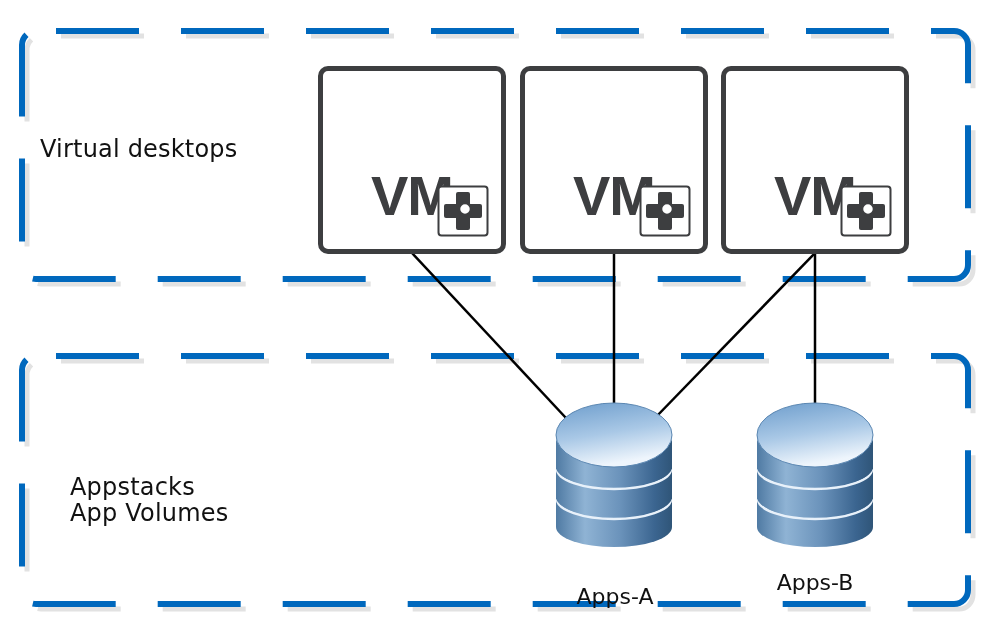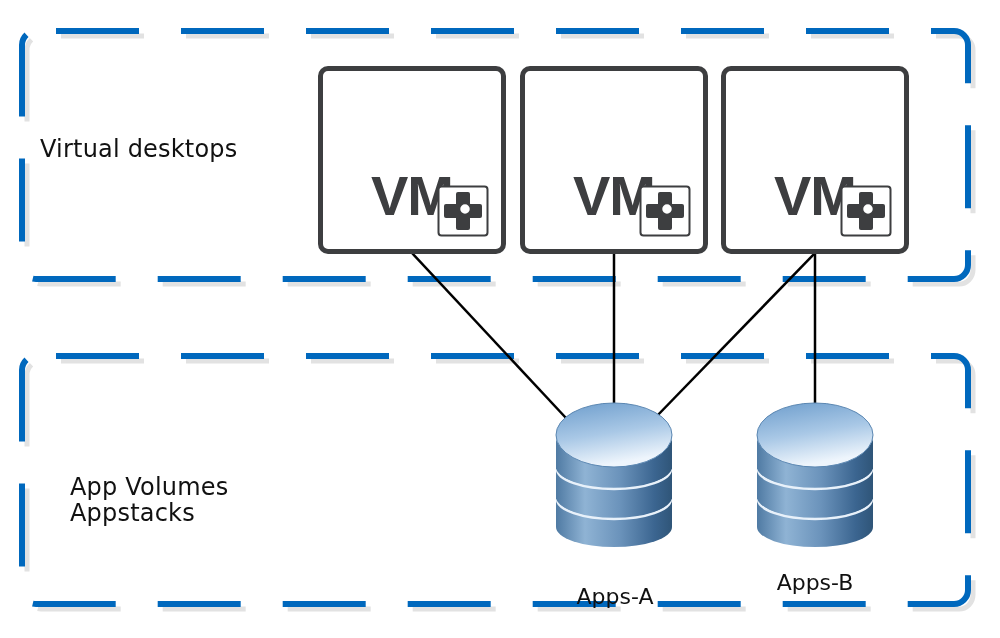--- a/index.html
+++ b/index.html
@@ -67,22 +67,22 @@
       <path d="M0 62 L0 92 A58 20 0 0 0 116 92 L116 62 Z" fill="url(#cylSide)"></path>
       <path d="M1 64 A57 20 0 0 0 115 64" fill="none" stroke="#e8f1fa" stroke-width="2.5"></path>
       <path d="M0 30 L0 62 A58 20 0 0 0 116 62 L116 30 Z" fill="url(#cylSide)"></path>
       <path d="M1 32 A57 20 0 0 0 115 32" fill="none" stroke="#e8f1fa" stroke-width="2.5"></path>
       <ellipse cx="58" cy="30" rx="58" ry="32" fill="url(#cylTop)" stroke="#5b87b2" stroke-width="1"></ellipse>
     </g>
 </svg>
 
 <div class="group-label" style="left:40px; top:136px;">Virtual desktops</div>
 <div class="group-label" style="left:70px; top:474px;">
+  <div>Appstacks</div>
   <div>App Volumes</div>
-  <div>Appstacks</div>
 </div>
 
 <div class="vm-box" style="left:318px; top:66px;">
   <div class="vm-label">VM</div>
   <svg class="vm-badge" viewBox="0 0 52 52">
     <rect x="1.5" y="1.5" width="49" height="49" rx="3" fill="#fff" stroke="#3d3e40" stroke-width="2"></rect>
     <rect x="19" y="7" width="14" height="38" rx="2" fill="#3d3e40"></rect>
     <rect x="7" y="19" width="38" height="14" rx="2" fill="#3d3e40"></rect>
     <circle cx="28" cy="24" r="6" fill="#fff" stroke="#3d3e40" stroke-width="2.5"></circle>
   </svg>

